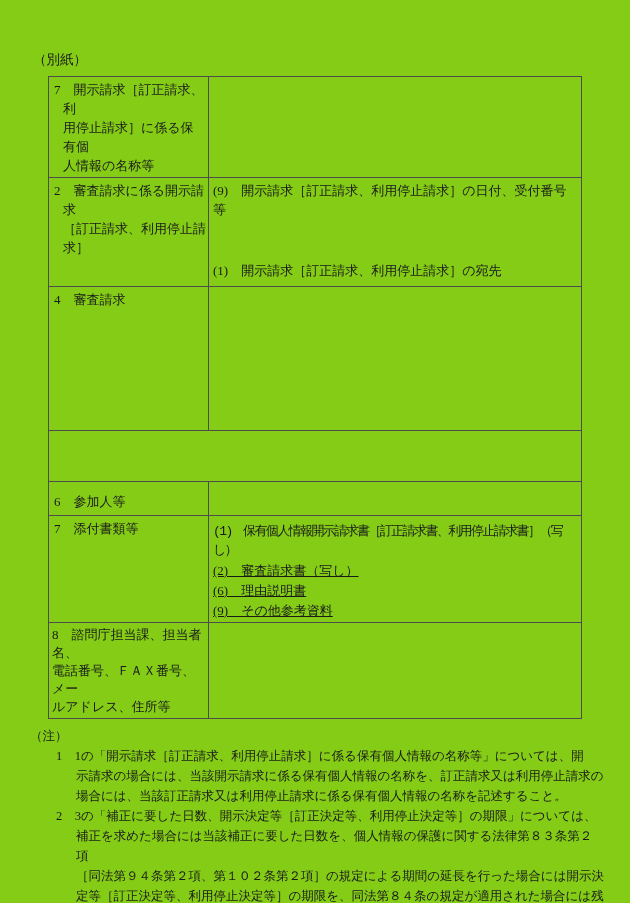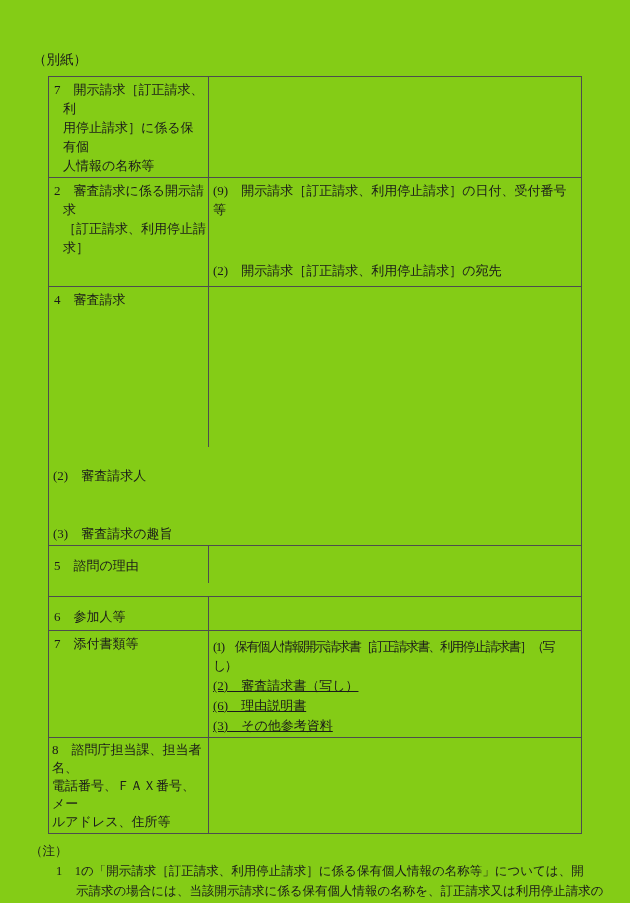--- a/index.html
+++ b/index.html
@@ -41,33 +41,33 @@
     white-space: pre-line;
   }
   .cell.right {
     flex: 1 1 auto;
     padding: 3px 4px 2px 4px;
   }
   .item { white-space: pre-line; }
   .row-1 { min-height: 60px; }
   .row-2 { min-height: 109px; }
   .row-3 { min-height: 60px; }
-  .row-4 { min-height: 144px; flex-direction: column; }
+  .row-4 { min-height: 144px; }
   .row-5 { min-height: 38px; }
   .row-6 { min-height: 34px; margin-top: 13px; }
   .row-7 { min-height: 78px; }
   .row-8 { min-height: 56px; gap: 48px; }
   .row-5 .cell.left, .row-6 .cell.left { padding-top: 10px; }
   .row-8 .cell.left { padding-left: 3px; text-indent: 0; line-height: 18px; }
   .row-2 .item.gap-lg { margin-top: 42px; }
   .row-4 .item.gap-sm { margin-top: 16px; }
   .row-4 .item.gap-md { margin-top: 39px; }
   .row-7 .cell.right { padding-top: 6px; }
   .row-7 .item + .item { margin-top: 1px; text-decoration: underline; }
-  .item.tight { letter-spacing: -1.6px; }
+  .item.tight { letter-spacing: -1.6px; font-family: Liberation Mono, monospace; }
   .notes {
     margin: 7px 0 0 30px;
     font-size: 12.5px;
     line-height: 20px;
   }
   .notes-title { margin-bottom: 0; }
   .note-item {
     margin-left: 26px;
     width: 548px;
     padding-left: 20px;
@@ -89,50 +89,47 @@
 用停止請求］に係る保有個
 人情報の名称等</div>
       <div class="cell right"></div>
     </div>
 
     <div class="row row-2">
       <div class="cell left">2　審査請求に係る開示請求
 ［訂正請求、利用停止請求］</div>
       <div class="cell right">
         <div class="item">(9)　開示請求［訂正請求、利用停止請求］の日付、受付番号等</div>
-        <div class="item gap-lg">(2)　開示請求［訂正請求、利用停止請求］の宛先</div>
+        <div class="item gap-lg">(1)　開示請求［訂正請求、利用停止請求］の宛先</div>
       </div>
     </div>
 
 
     <div class="row row-4">
       <div class="cell left">4　審査請求</div>
       <div class="cell right">
-        <div class="item gap-sm">(2)　審査請求人</div>
-        <div class="item gap-md">(3)　審査請求の趣旨</div>
       </div>
     </div>
 
     <div class="row row-5">
-      <div class="cell left">5　諮問の理由</div>
       <div class="cell right"></div>
     </div>
 
     <div class="row row-6">
       <div class="cell left">6　参加人等</div>
       <div class="cell right"></div>
     </div>
 
     <div class="row row-7">
       <div class="cell left">7　添付書類等</div>
       <div class="cell right">
         <div class="item tight">(1)　保有個人情報開示請求書［訂正請求書、利用停止請求書］（写し）</div>
         <div class="item">(2)　審査請求書（写し）</div>
         <div class="item">(6)　理由説明書</div>
-        <div class="item">(3)　その他参考資料</div>
+        <div class="item">(9)　その他参考資料</div>
       </div>
     </div>
 
     <div class="row row-8">
       <div class="cell left">8　諮問庁担当課、担当者名、
 電話番号、ＦＡＸ番号、メー
 ルアドレス、住所等</div>
       <div class="cell right"></div>
     </div>
 

